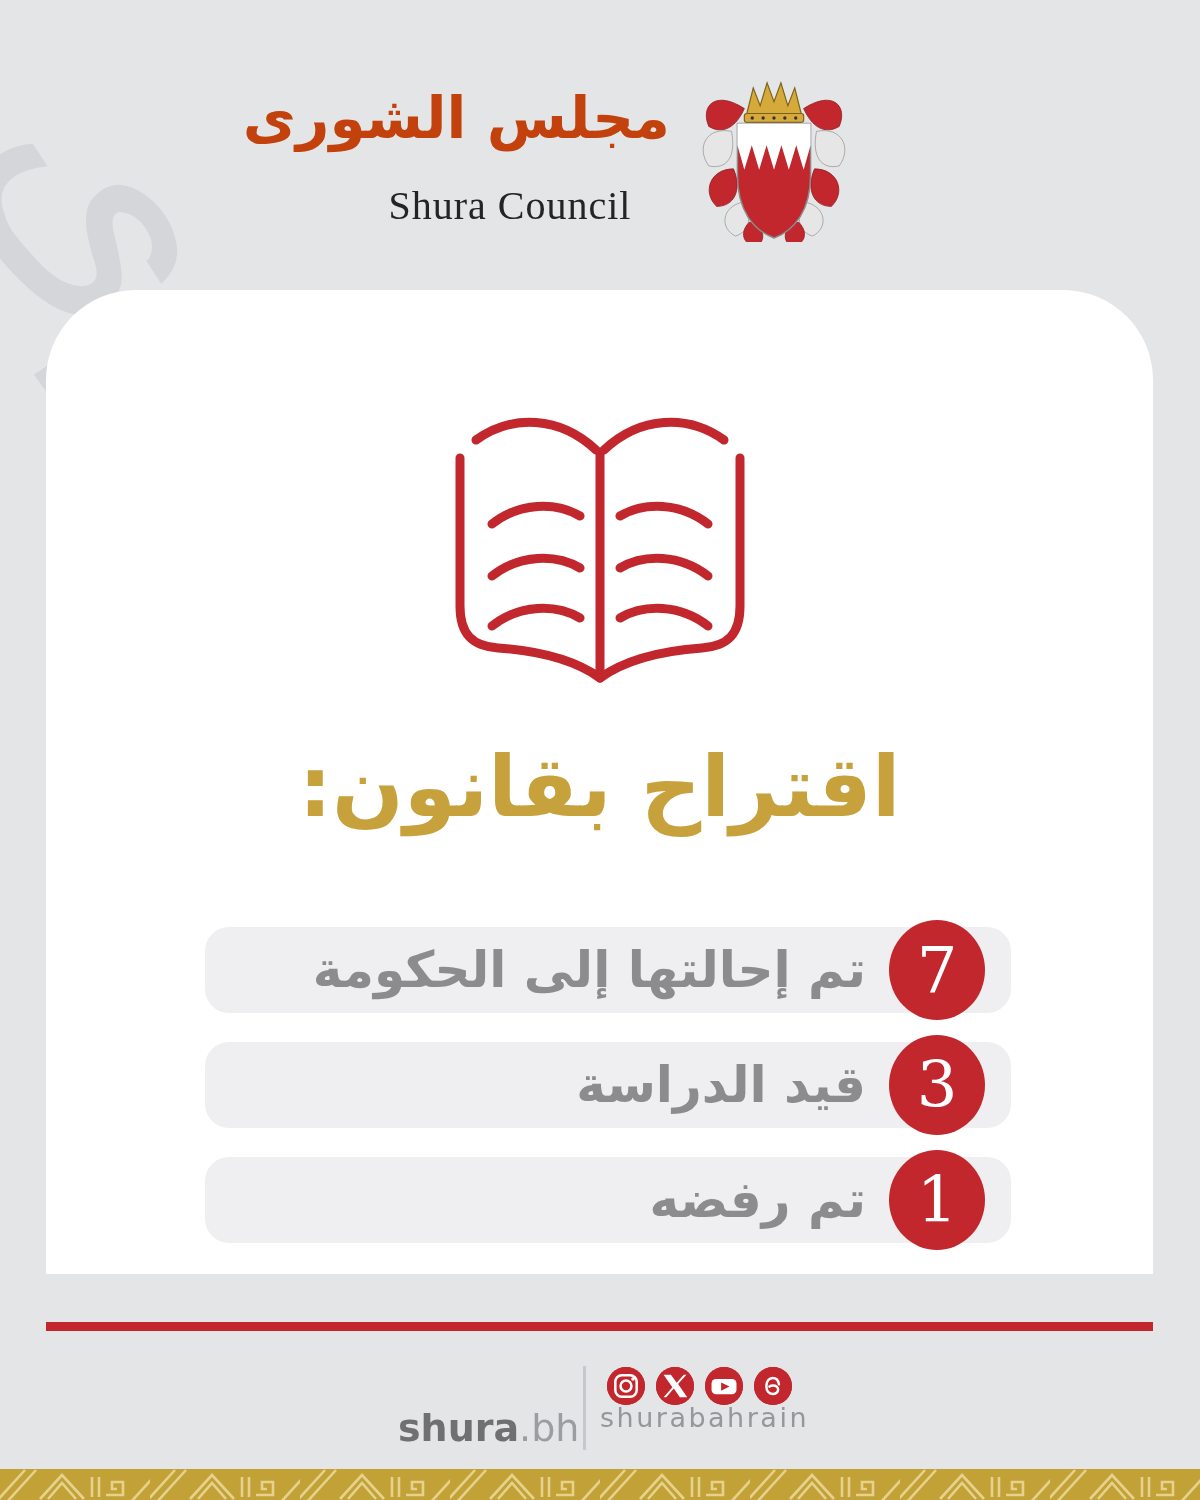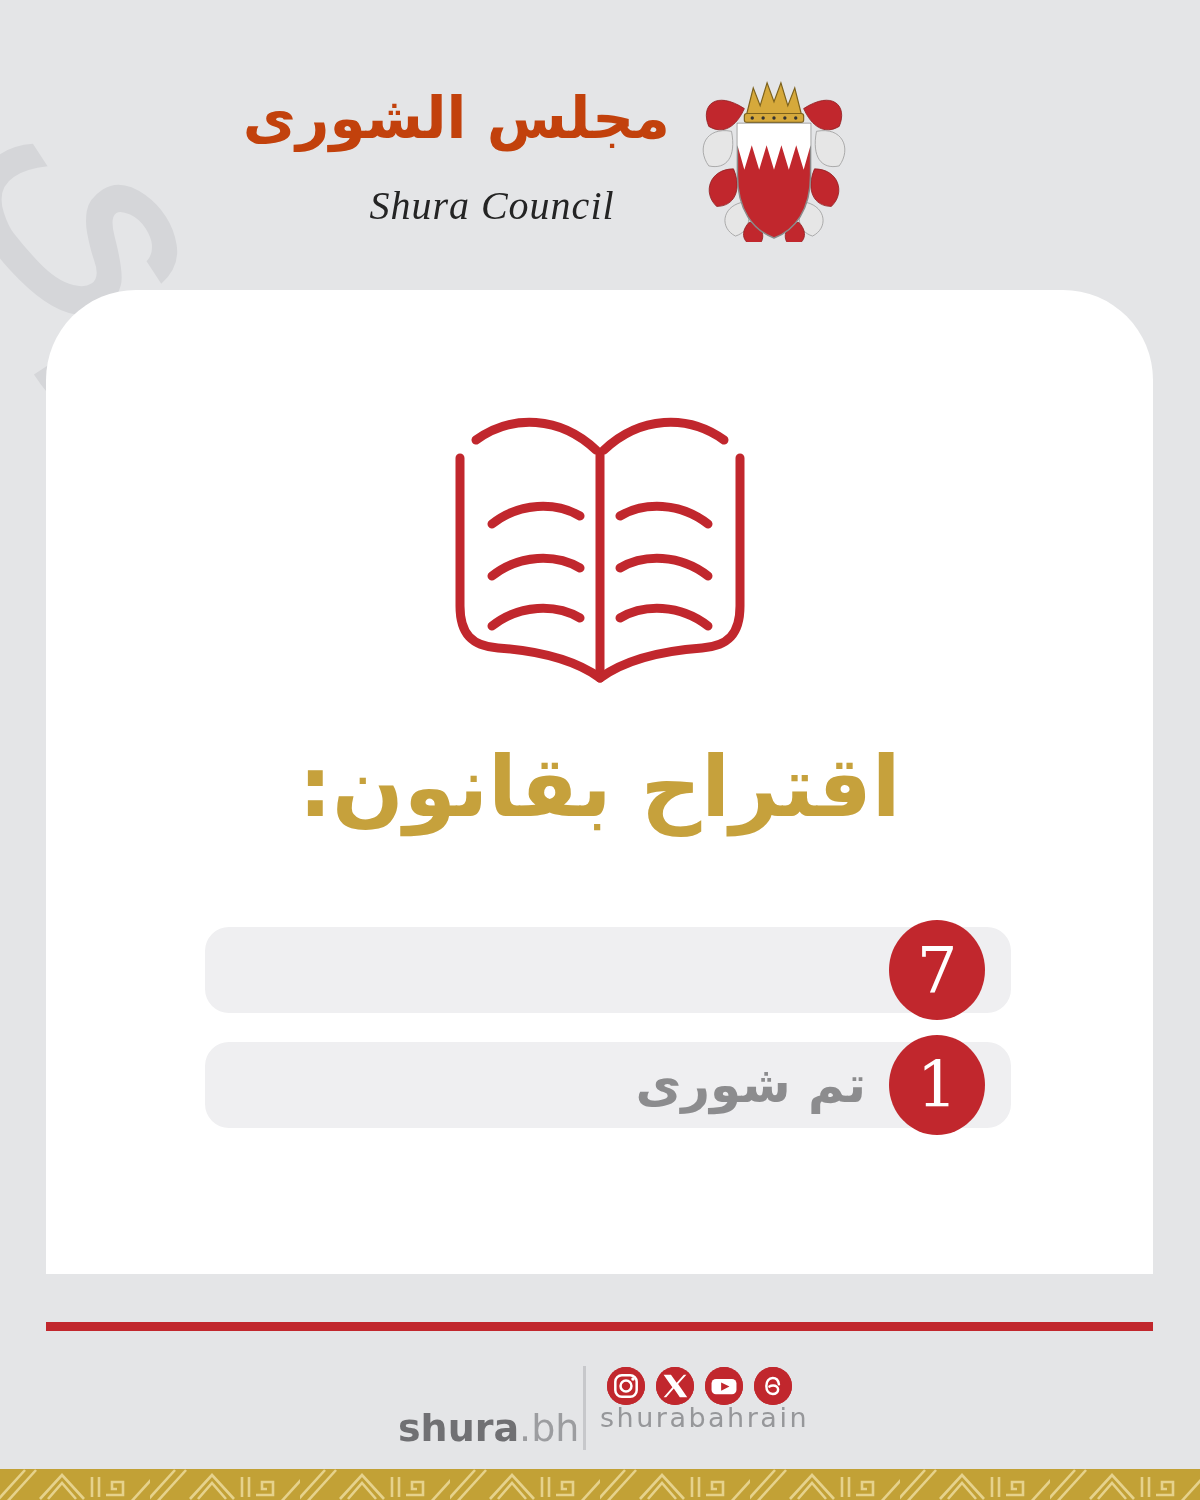--- a/index.html
+++ b/index.html
@@ -14,23 +14,23 @@
     font-size:300px;line-height:1;color:#D5D6D9;
     transform:rotate(57deg);transform-origin:260px 260px;
     user-select:none;white-space:nowrap;z-index:0;
   }
   
   .logo-ar{
     position:absolute;left:350px;top:84px;width:320px;text-align:center;
     font-size:58px;font-weight:bold;color:#c2410c;white-space:nowrap;z-index:2;
   }
   .logo-en{
-    position:absolute;left:332px;top:182px;width:320px;text-align:center;
+    position:absolute;left:350px;top:182px;width:320px;text-align:center;
     font-family:"Liberation Serif","DejaVu Serif",serif;
-    font-size:40px;color:#242424;letter-spacing:1px;z-index:2;font-style:italic;
+    font-size:40px;color:#242424;letter-spacing:1px;z-index:2;
   }
   .emblem{position:absolute;left:690px;top:74px;width:168px;height:174px;z-index:2;}
   
   .card{
     position:absolute;left:46px;top:290px;width:1107px;height:984px;
     background:#FFFFFF;border-radius:90px 90px 0 0;z-index:1;
   }
   .book-icon{
     position:absolute;left:50%;top:118px;transform:translateX(-50%);
     width:340px;height:300px;
@@ -147,24 +147,29 @@
       <path d="M190 108 C214 94 250 94 278 116"></path>
       <path d="M190 160 C214 146 250 146 278 168"></path>
       <path d="M190 210 C214 196 250 196 278 218"></path>
     </svg>
   </div>
 
   <div class="card-title">اقتراح بقانون:</div>
 
   <div class="rows">
     <div class="stat-row">
+      <span class="row-label">تم إحالتها إلى الحكومة</span>
       <span class="badge">7</span>
     </div>
     <div class="stat-row">
-      <span class="row-label">تم شورى</span>
+      <span class="row-label">قيد الدراسة</span>
+      <span class="badge">3</span>
+    </div>
+    <div class="stat-row">
+      <span class="row-label">تم رفضه</span>
       <span class="badge">1</span>
     </div>
   </div>
 </main>
 
 <div class="red-line"></div>
 
 <div class="website">
   <span class="w-bold">shura</span><span class="w-suffix">.bh</span>
 </div>

